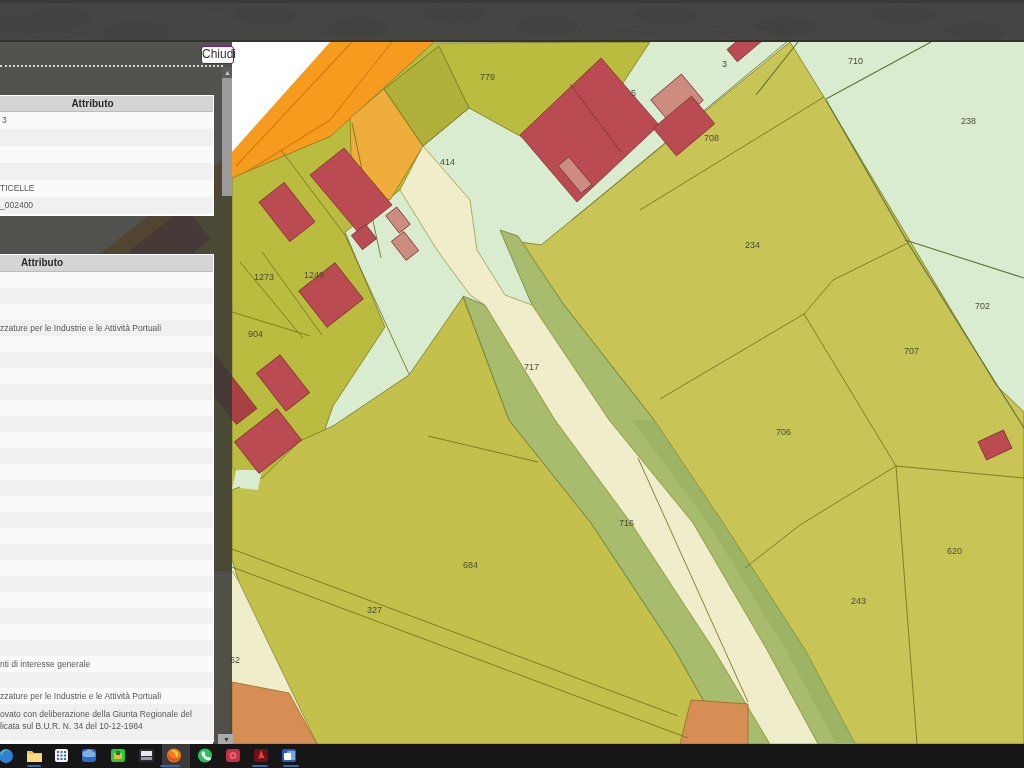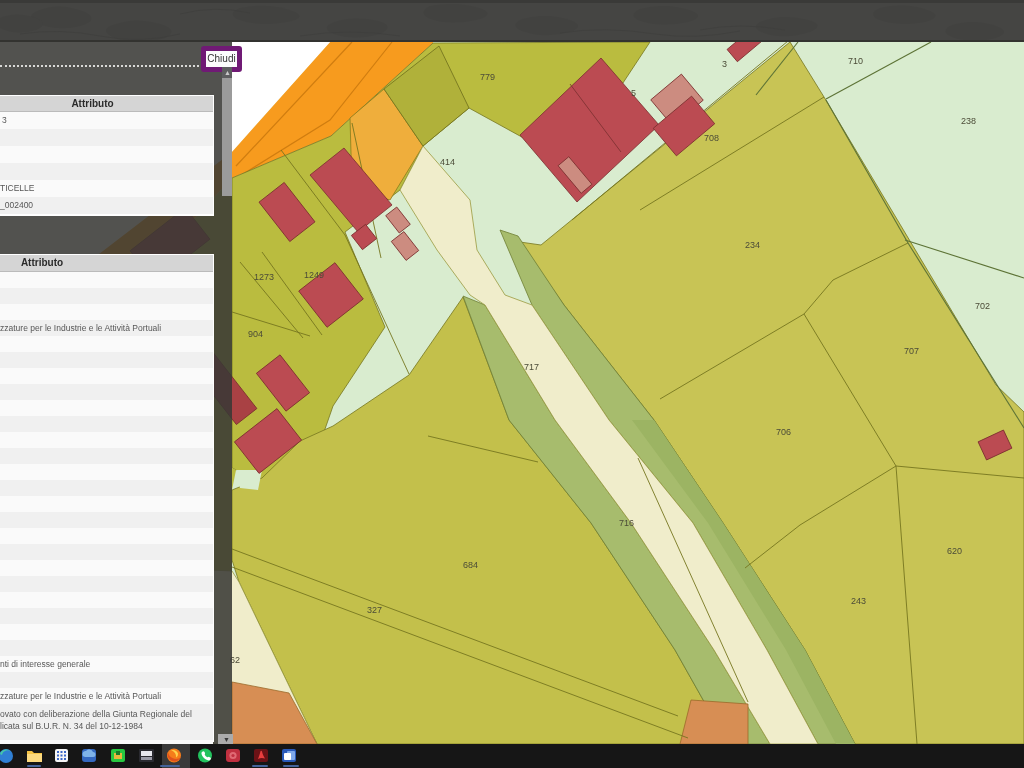--- a/index.html
+++ b/index.html
@@ -10,22 +10,22 @@
   #panel{position:absolute;left:0;top:42px;width:232px;height:702px;
     background:rgba(56,56,53,0.87);}
   .tbl{position:absolute;background:#fff;box-shadow:0 0 0 1px #fff;}
   .thead{background:#d5d5d5;color:#2b2b2b;font-weight:bold;font-size:10px;
     text-align:center;border-bottom:1px solid #bbb;}
   .trow{font-size:8.5px;color:#575757;white-space:nowrap;overflow:hidden;
     line-height:16px;}
   .r0{background:#fafafa;}
   .r1{background:#f0f0f0;}
   #chiudi{position:absolute;left:201px;top:46px;width:31px;height:16px;
-    background:#fcfcfc;border:5px solid #701a75;border-radius:3px;
-    font-size:10px;color:#333;text-align:center;line-height:15px;}
+    background:#fcfcfc;border:1px solid #701a75;border-radius:3px;
+    font-size:12px;color:#333;text-align:center;line-height:15px;}
   #dots{position:absolute;left:0px;top:65px;width:223px;height:0px;
     border-top:2px dotted #d8d8d6;}
   #sbup{position:absolute;left:222px;top:67px;width:10px;height:11px;background:#5d5d5f;}
   #sbthumb{position:absolute;left:222px;top:78px;width:10px;height:118px;background:#9b9b9b;}
   #sbdown{position:absolute;left:218px;top:734px;width:15px;height:11px;background:#ababab;}
   .arr{position:absolute;font-size:7px;color:#2e2e2e;line-height:7px;}
   #taskbar{position:absolute;left:0;top:744px;width:1024px;height:24px;background:#161616;}
   .tline{position:absolute;top:765px;height:2px;border-radius:1px;background:#44639a;}
   .mlab{font-size:9px;fill:#4c4c38;font-family:"Liberation Sans",sans-serif;}
 </style>

